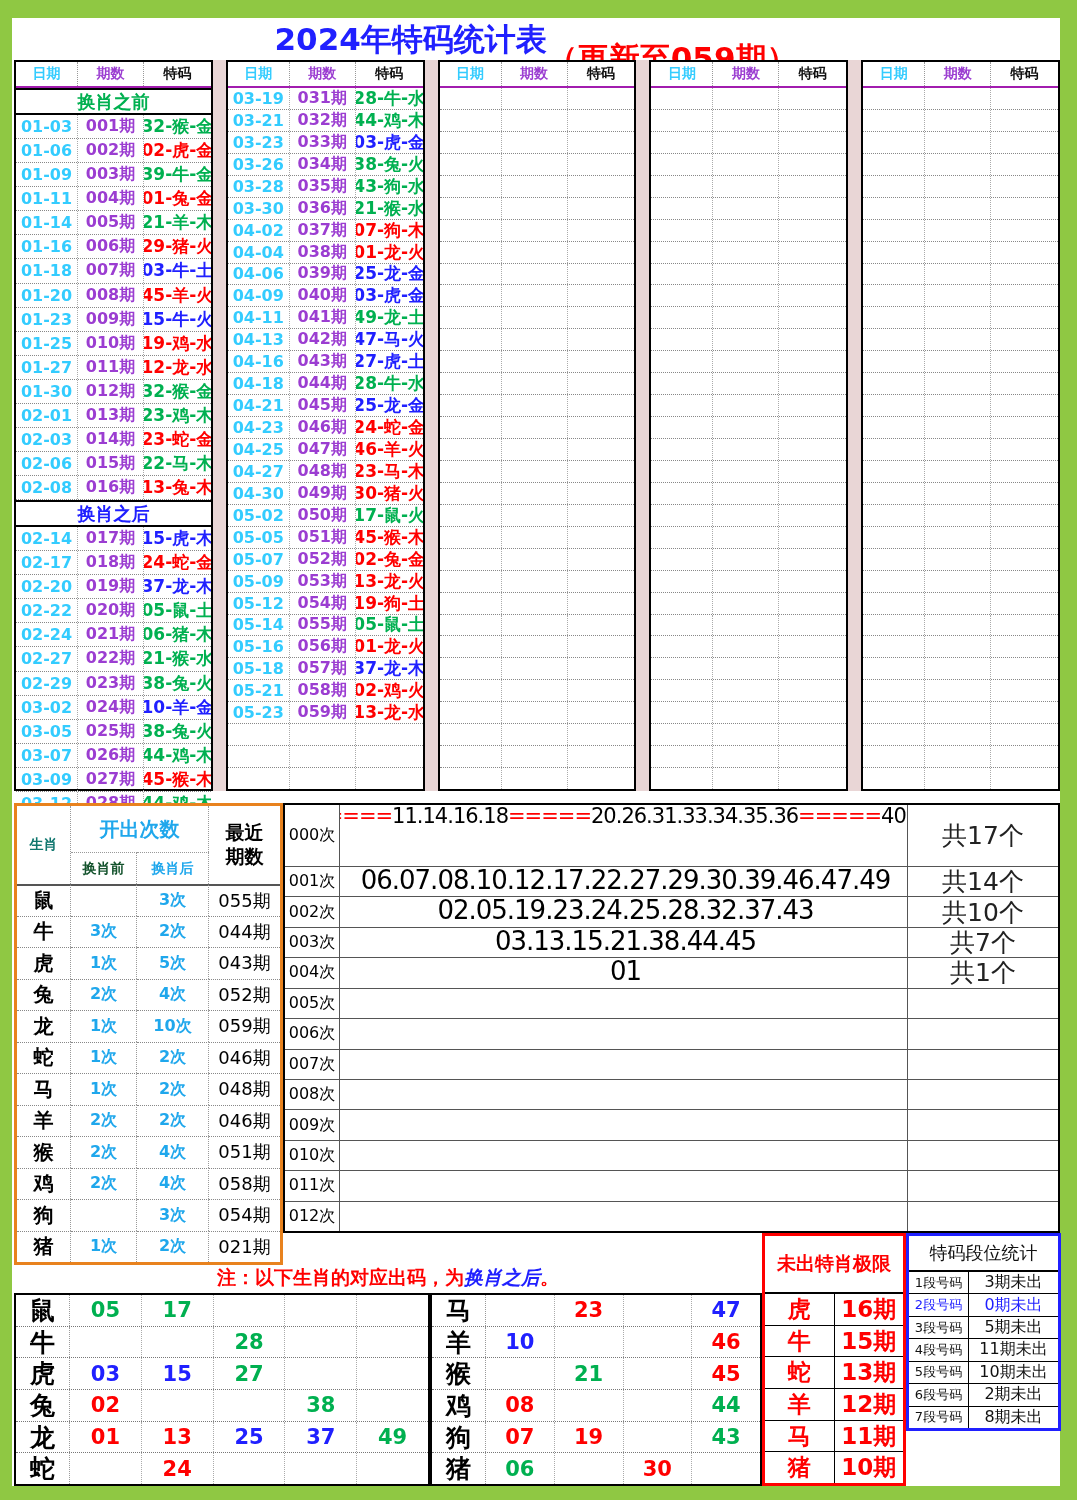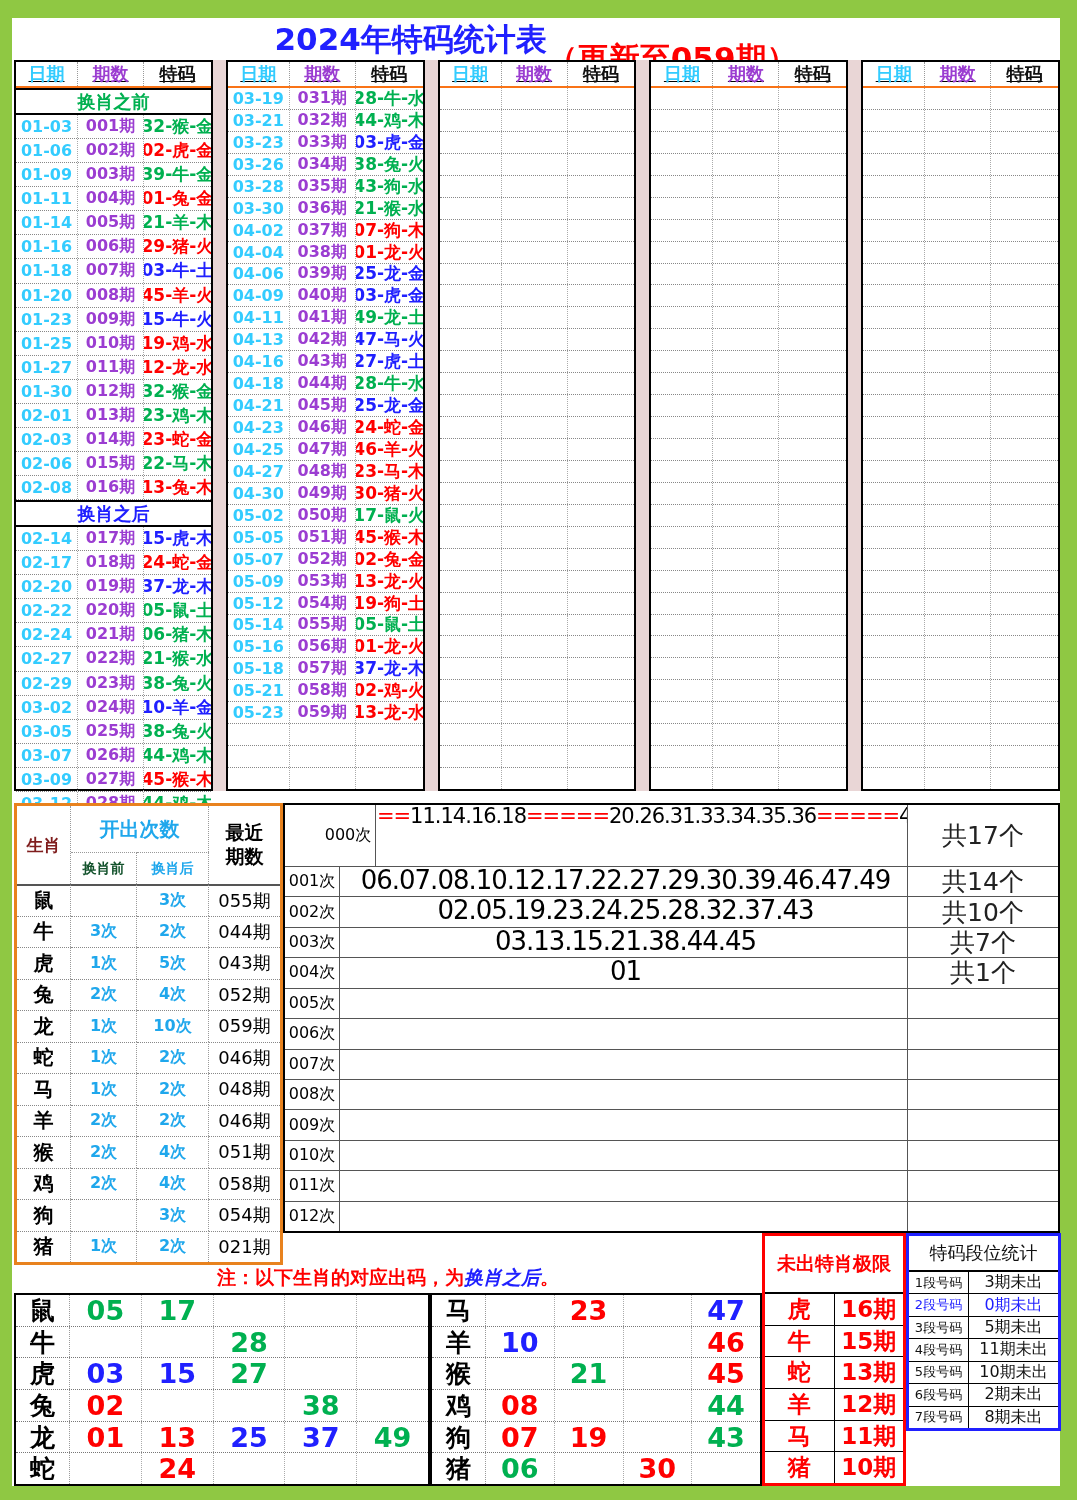--- a/index.html
+++ b/index.html
@@ -16,73 +16,73 @@
 
   
   .title{position:absolute;left:14px;top:22px;width:1044px;height:36px;display:flex;align-items:center;justify-content:center;font-size:31px;font-weight:bold;white-space:nowrap;}
   .t-main{color:#2020FF;}
   .t-upd{color:#FF0000;margin-top:37px;}
 
   
   .top-tables{position:absolute;left:14px;top:60px;width:1046px;height:731px;display:flex;}
   .group{flex:1 1 0;border:2px solid #000;background:#fff;display:flex;flex-direction:column;min-width:0;}
   .vsep{flex:0 0 13px;background:#E9D6D6;}
-  .ghead{flex:0 0 26px;display:flex;border-bottom:2px solid #f97316;font-weight:bold;font-size:18px;text-decoration:underline;}
+  .ghead{flex:0 0 26px;display:flex;border-bottom:2px solid #a21caf;font-weight:bold;font-size:14px;}
   .hc{display:flex;align-items:center;justify-content:center;}
   .hc.date{width:62px;color:#33CCFF;border-right:1px dotted #999;}
   .hc.per{width:66px;color:#9B3DD1;border-right:1px dotted #999;}
   .hc.code{flex:1;color:#111;}
   .gbody{flex:1;display:flex;flex-direction:column;}
   .grow{flex:1;display:flex;border-bottom:1px dotted #888;min-height:0;}
   .grow:last-child{border-bottom:none;}
   .cell{display:flex;align-items:center;justify-content:center;font-weight:bold;white-space:nowrap;overflow:hidden;}
   .cell.date{width:62px;font-size:16px;color:#33CCFF;border-right:1px dotted #aaa;}
   .cell.per{width:66px;font-size:16px;color:#9B3DD1;border-right:1px dotted #aaa;}
   .cell.code{flex:1;font-size:17px;}
   .secrow{border-top:2px solid #000;border-bottom:2px solid #000;}
   .sec{flex:1;display:flex;align-items:center;justify-content:center;font-weight:bold;font-size:18px;}
 
   
   .zstats{position:absolute;left:14px;top:803px;width:269px;height:462px;border:3px solid #E8821E;background:#fff;
     display:grid;grid-template-columns:54px 66px 72px 1fr;grid-template-rows:46px 32px repeat(12,1fr);}
   .zh{display:flex;align-items:center;justify-content:center;font-weight:bold;}
-  .z-zodiac{grid-area:1/1/3/2;font-size:17px;color:#7f1d1d;border-right:1px dotted #999;}
+  .z-zodiac{grid-area:1/1/3/2;font-size:14px;color:#0f766e;border-right:1px dotted #999;}
   .z-count{grid-area:1/2/2/4;font-size:20px;color:#1FA7EC;border-right:1px dotted #999;}
   .z-before{grid-area:2/2/3/3;font-size:14px;color:#14532d;border-right:1px dotted #999;border-top:1px dotted #999;}
   .z-after{grid-area:2/3/3/4;font-size:14px;color:#1FA7EC;border-right:1px dotted #999;border-top:1px dotted #999;}
   .z-recent{grid-area:1/4/3/5;font-size:19px;color:#000;text-align:center;line-height:1.25;}
   .zc{display:flex;align-items:center;justify-content:center;border-top:1px dotted #888;white-space:nowrap;}
   .zc.cz{font-size:20px;font-weight:bold;color:#000;border-right:1px dotted #999;}
   .zc.cb,.zc.ca{font-size:16px;font-weight:bold;color:#1FA7EC;border-right:1px dotted #999;}
   .zc.cr{font-size:18px;color:#000;}
   .zc.first{border-top:2px solid #555;}
 
   
   .freq{position:absolute;left:283px;top:803px;width:777px;height:430px;border:2px solid #000;background:#fff;display:flex;flex-direction:column;}
   .frow{flex:1 1 0;display:flex;border-bottom:1px solid #555;min-height:0;}
   .frow:last-child{border-bottom:none;}
-  .frow.f0{flex:0 0 62px;padding-left:36px;}
+  .frow.f0{flex:0 0 62px;}
   .flabel{flex:0 0 55px;display:flex;align-items:center;justify-content:center;font-size:16px;color:#000;border-right:1px solid #555;}
   .fcontent{flex:1;display:flex;flex-direction:row;justify-content:center;padding-left:4px;border-right:1px solid #555;overflow:hidden;}
   .fline{font-size:26px;line-height:1.05;color:#000;white-space:nowrap;letter-spacing:-1px;}
   .f0 .fline{font-size:21px;}
   .fcount{flex:0 0 150px;display:flex;align-items:center;justify-content:center;font-size:25px;color:#222;white-space:nowrap;}
 
   
   .note{position:absolute;left:14px;top:1264px;width:748px;height:28px;display:flex;align-items:center;justify-content:center;font-size:19px;font-weight:bold;white-space:nowrap;}
   .note .it{font-style:italic;}
 
   
   .btable{position:absolute;top:1293px;height:193px;border:2px solid #000;background:#fff;display:flex;flex-direction:column;}
   .bleft{left:14px;width:416px;}
   .bright{left:430px;width:332px;}
   .brow{flex:1;display:flex;border-bottom:1px dotted #777;min-height:0;}
   .brow:last-child{border-bottom:none;}
   .bz{flex:0 0 54px;display:flex;align-items:center;justify-content:center;font-size:25px;font-weight:bold;color:#000;border-right:1px dotted #999;}
-  .bcell{flex:1;display:flex;align-items:center;justify-content:center;font-size:27px;font-weight:bold;border-right:1px dotted #aaa;white-space:nowrap;}
+  .bcell{flex:1;display:flex;align-items:center;justify-content:center;font-size:21px;font-weight:bold;border-right:1px dotted #aaa;white-space:nowrap;}
   .bcell:last-child{border-right:none;}
 
   
   .limit{position:absolute;left:762px;top:1233px;width:144px;height:253px;border:3px solid #FF0000;background:#fff;display:flex;flex-direction:column;}
   .limit-h{flex:0 0 58px;display:flex;align-items:center;justify-content:center;color:#FF0000;font-weight:bold;font-size:19px;border-bottom:2px solid #000;}
   .lrow{flex:1;display:flex;border-bottom:1px solid #000;min-height:0;}
   .lrow:last-child{border-bottom:none;}
   .lz{flex:1;display:flex;align-items:center;justify-content:center;color:#FF0000;font-size:23px;font-weight:bold;border-right:1px solid #000;}
   .lp{flex:1;display:flex;align-items:center;justify-content:center;color:#FF0000;font-size:23px;font-weight:bold;}
 

